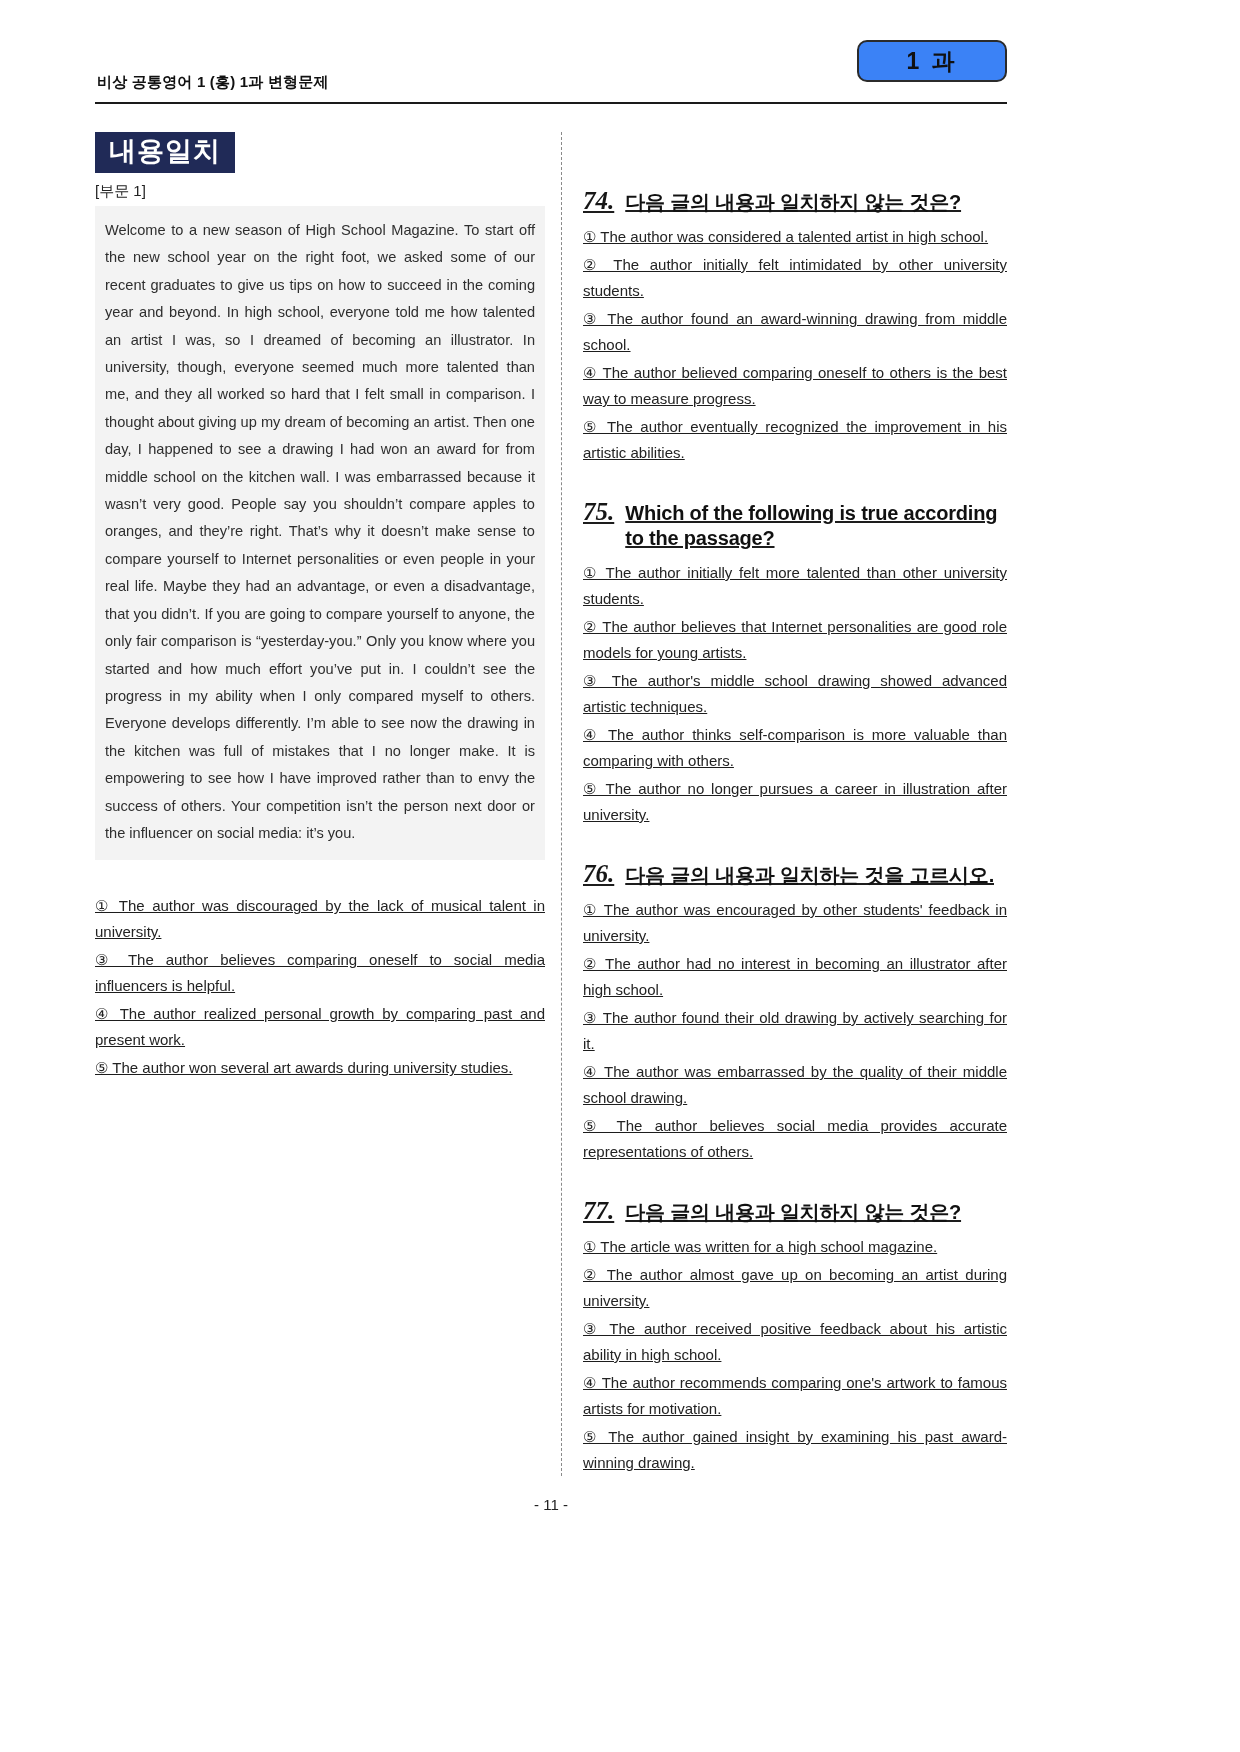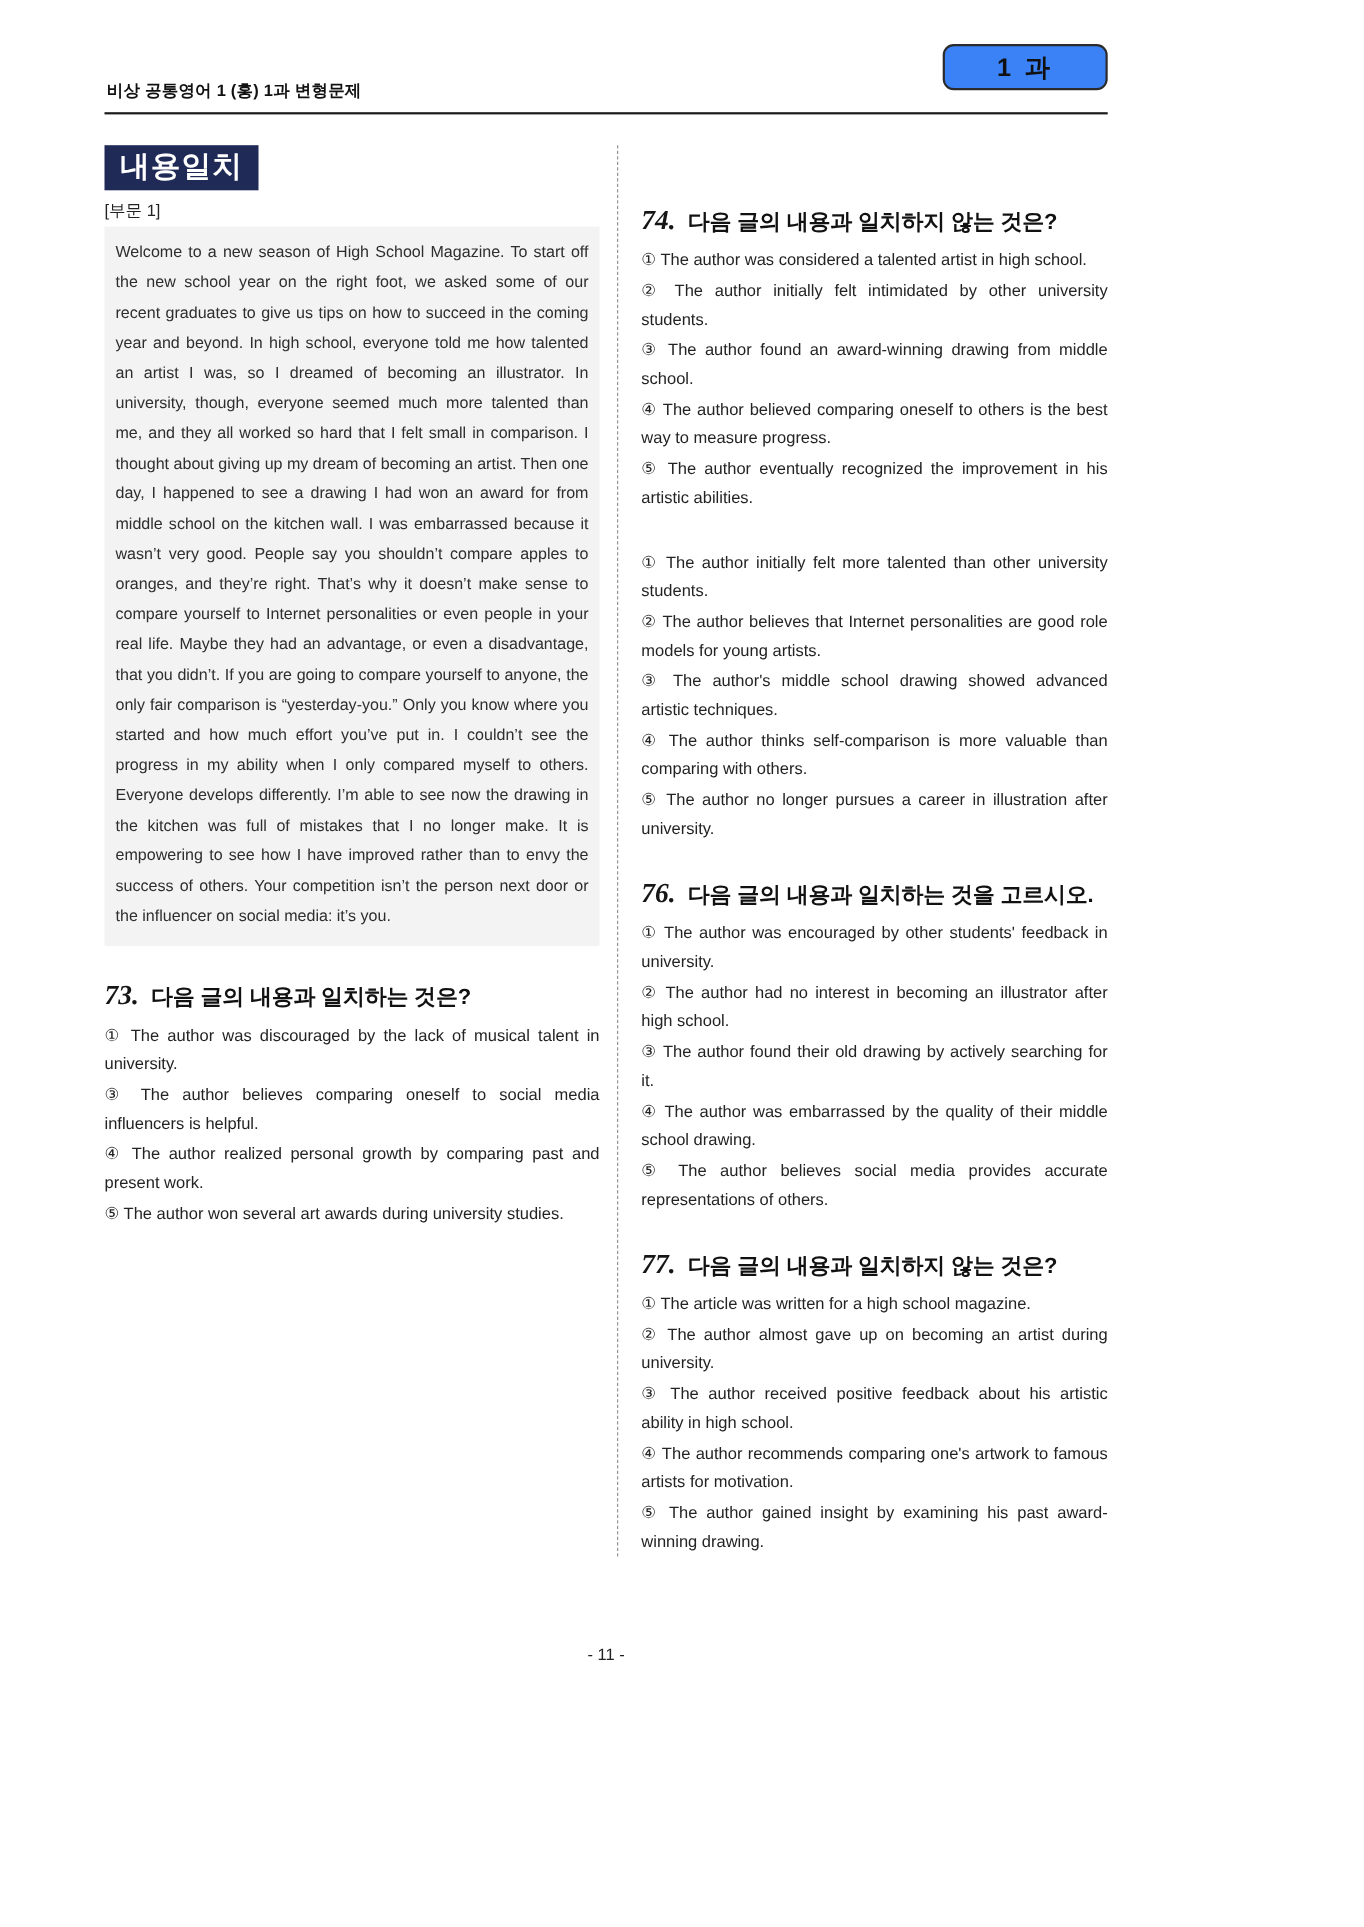--- a/index.html
+++ b/index.html
@@ -80,21 +80,21 @@
     padding: 11px 10px 13px 10px;
   }
   .passage-text {
     font-size: 14.6px;
     line-height: 27.4px;
     color: #2e2e2e;
     text-align: justify;
     text-align-last: left;
   }
   
-  .question { margin-top: 33px; }
+  .question { margin-top: 33px; text-decoration: underline; }
   .col-right .question:first-child { margin-top: 56px; }
   .q-header { display: flex; align-items: flex-start; }
   .q-num {
     font-family: "Liberation Serif", serif;
     font-style: italic;
     font-weight: bold;
     font-size: 25px;
     line-height: 25px;
     margin-right: 11px;
     color: #161616;
@@ -144,24 +144,20 @@
 
       <div class="section-title">내용일치</div>
       <div class="subsection-label">[부문 1]</div>
 
       <div class="passage-box">
         <div class="passage-text">Welcome to a new season of High School Magazine. To start off the new school year on the right foot, we asked some of our recent graduates to give us tips on how to succeed in the coming year and beyond. In high school, everyone told me how talented an artist I was, so I dreamed of becoming an illustrator. In university, though, everyone seemed much more talented than me, and they all worked so hard that I felt small in comparison. I thought about giving up my dream of becoming an artist. Then one day, I happened to see a drawing I had won an award for from middle school on the kitchen wall. I was embarrassed because it wasn’t very good. People say you shouldn’t compare apples to oranges, and they’re right. That’s why it doesn’t make sense to compare yourself to Internet personalities or even people in your real life. Maybe they had an advantage, or even a disadvantage, that you didn’t. If you are going to compare yourself to anyone, the only fair comparison is “yesterday-you.” Only you know where you started and how much effort you’ve put in. I couldn’t see the progress in my ability when I only compared myself to others. Everyone develops differently. I’m able to see now the drawing in the kitchen was full of mistakes that I no longer make. It is empowering to see how I have improved rather than to envy the success of others. Your competition isn’t the person next door or the influencer on social media: it’s you.</div>
       </div>
 
       
       <div class="question">
-        <div class="q-header">
-          <span class="q-num">73.</span>
-          <span class="q-title">다음 글의 내용과 일치하는 것은?</span>
-        </div>
         <div class="q-choices">
           <div class="choice">① The author was discouraged by the lack of musical talent in university.</div>
           <div class="choice">③ The author believes comparing oneself to social media influencers is helpful.</div>
           <div class="choice">④ The author realized personal growth by comparing past and present work.</div>
           <div class="choice">⑤ The author won several art awards during university studies.</div>
         </div>
       </div>
 
     </div>
 
@@ -177,20 +173,24 @@
         <div class="q-choices">
           <div class="choice">① The author was considered a talented artist in high school.</div>
           <div class="choice">② The author initially felt intimidated by other university students.</div>
           <div class="choice">③ The author found an award-winning drawing from middle school.</div>
           <div class="choice">④ The author believed comparing oneself to others is the best way to measure progress.</div>
           <div class="choice">⑤ The author eventually recognized the improvement in his artistic abilities.</div>
         </div>
       </div>
 
       <div class="question">
+        <div class="q-header">
+          <span class="q-num">75.</span>
+          <span class="q-title">Which of the following is true according to the passage?</span>
+        </div>
         <div class="q-choices">
           <div class="choice">① The author initially felt more talented than other university students.</div>
           <div class="choice">② The author believes that Internet personalities are good role models for young artists.</div>
           <div class="choice">③ The author's middle school drawing showed advanced artistic techniques.</div>
           <div class="choice">④ The author thinks self-comparison is more valuable than comparing with others.</div>
           <div class="choice">⑤ The author no longer pursues a career in illustration after university.</div>
         </div>
       </div>
 
       <div class="question">

